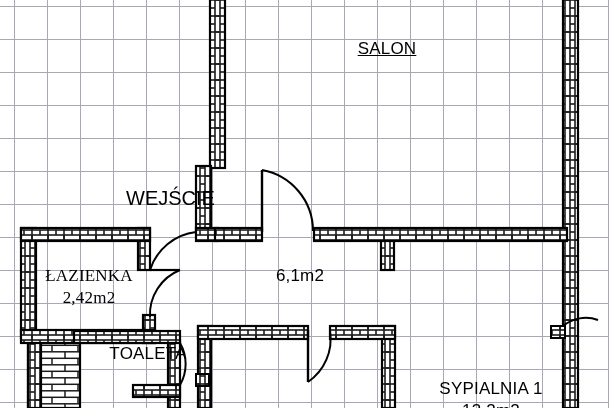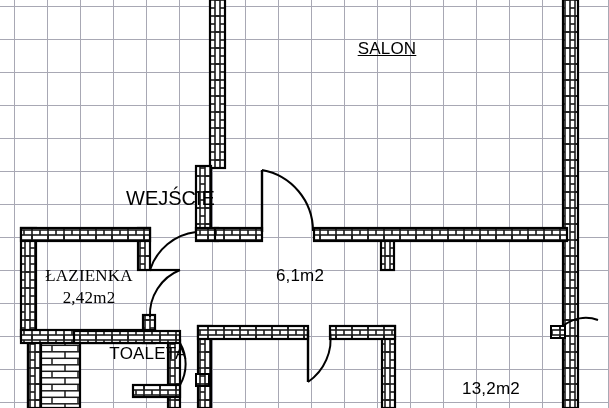--- a/index.html
+++ b/index.html
@@ -243,18 +243,19 @@
 
   <div class="room-label" style="left:300px; top:265px; transform:translateX(-50%);">
     <span class="area">6,1m2</span>
   </div>
 
   <div class="room-label" style="left:124px; top:343px; transform:translateX(-50%);margin-left:24px;">
     <span class="name">TOALETA</span>
   </div>
 
   <div class="room-label" style="left:491px; top:378px; transform:translateX(-50%);">
+    <span class="name">SYPIALNIA 1</span>
     <span class="area">13,2m2</span>
   </div>
 
   <div class="entry-label" style="left:126px; top:187px;">WEJŚCIE</div>
 
 </div>
 
 </body></html>

